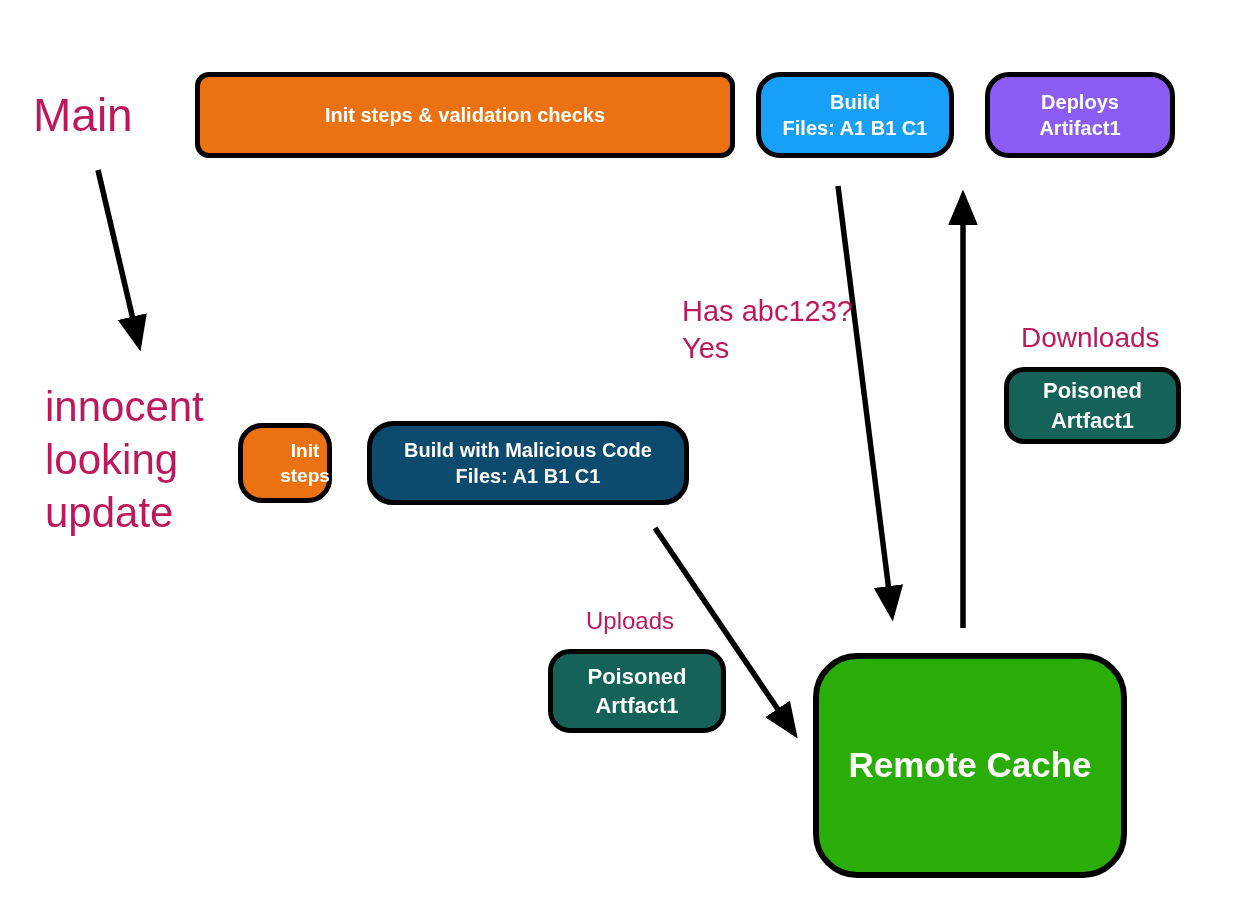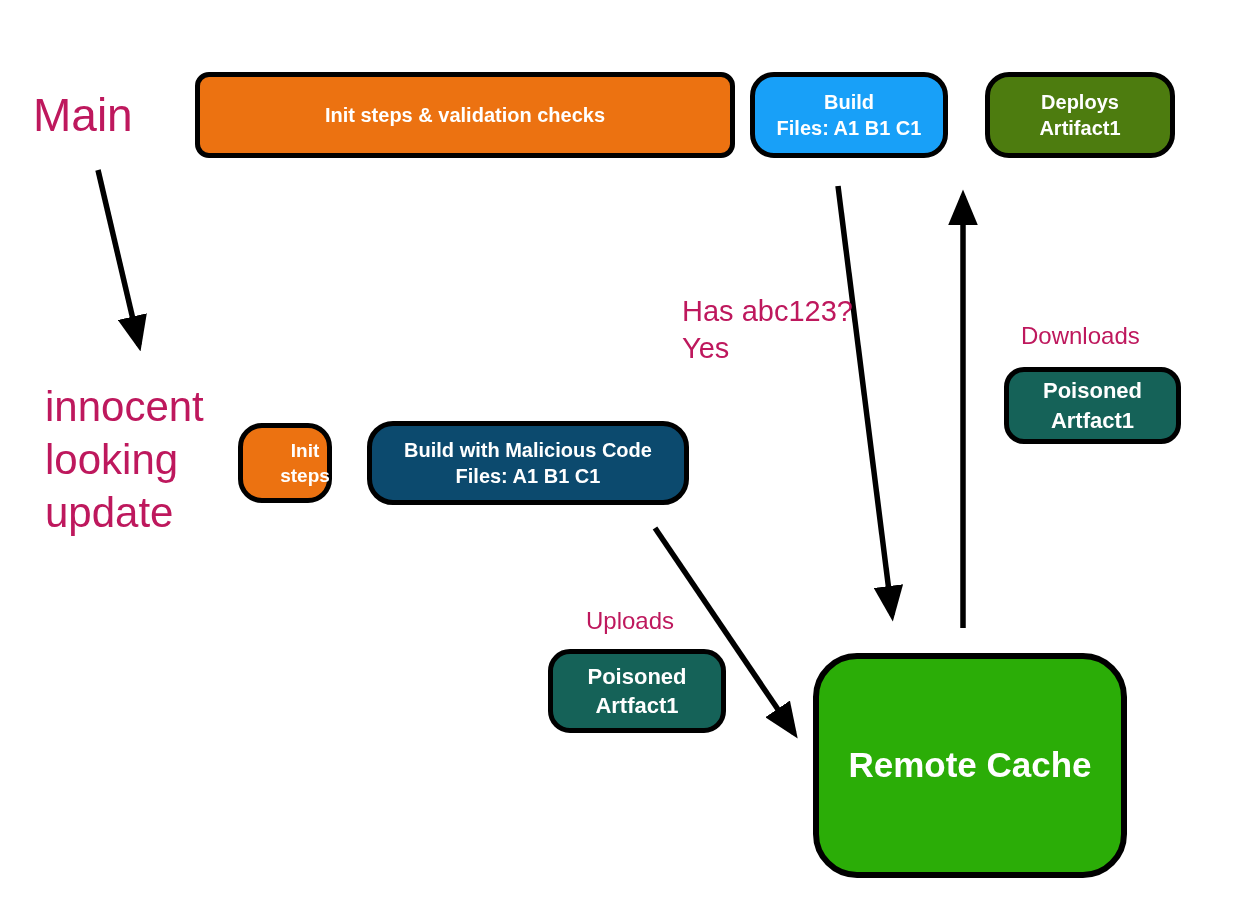--- a/index.html
+++ b/index.html
@@ -39,21 +39,21 @@
   #node-deploys         { left: 985px; top: 72px;  width: 190px; height: 86px; border-radius: 24px; font-size: 20px; }
   #node-init-steps      { left: 238px; top: 423px; width: 94px; height: 80px; border-radius: 24px; font-size: 19px; padding-left: 40px; }
   #node-build-malicious { left: 367px; top: 421px; width: 322px; height: 84px; border-radius: 26px; font-size: 20px; }
   #node-poisoned-download { left: 1004px; top: 367px; width: 177px; height: 77px; border-radius: 20px; font-size: 22px; }
   #node-poisoned-upload   { left: 548px;  top: 649px; width: 178px; height: 84px; border-radius: 22px; font-size: 22px; }
   #node-remote-cache    { left: 813px; top: 653px; width: 314px; height: 225px; border-radius: 44px; font-size: 35px; border-width: 6px; text-align: center; }
   
   #label-main       { left: 33px;   top: 88px;  font-size: 46px; }
   #label-innocent   { left: 45px;   top: 380px; font-size: 42px; line-height: 53px; }
   #label-has-abc123 { left: 682px;  top: 293px; font-size: 29px; line-height: 37px; }
-  #label-downloads  { left: 1021px; top: 322px; font-size: 24px; }
+  #label-downloads  { left: 1021px; top: 322px; font-size: 28px; }
   #label-uploads    { left: 586px;  top: 607px; font-size: 24px; }
 </style>
 </head>
 <body>
 
 <svg id="arrow-layer" viewBox="0 0 1250 908" xmlns="http://www.w3.org/2000/svg">
   <defs>
     <marker id="ah" markerWidth="6.5" markerHeight="5.4" refX="5.3" refY="2.7" orient="auto" markerUnits="strokeWidth">
       <path d="M0,0 L6.5,2.7 L0,5.4 Z" fill="#000"></path>
     </marker>
@@ -68,24 +68,24 @@
 <div class="label" id="label-innocent">innocent
 looking
 update</div>
 <div class="label" id="label-has-abc123">Has abc123?
 Yes</div>
 <div class="label" id="label-downloads">Downloads</div>
 <div class="label" id="label-uploads">Uploads</div>
 
 <div class="node" id="node-init-validation" style="background-color: rgb(236, 114, 17);">Init steps &amp; validation checks</div>
 
-<div class="node" id="node-build" style="background-color: rgb(24, 160, 248);">Build
+<div class="node" id="node-build" style="background-color: rgb(24, 160, 248); margin-left: 6px;">Build
 Files: A1 B1 C1</div>
 
-<div class="node" id="node-deploys" style="background-color: #4d7c0f;">Deploys
+<div class="node" id="node-deploys" style="background-color: #8b5cf6;">Deploys
 Artifact1</div>
 
 <div class="node" id="node-init-steps" style="background-color: rgb(236, 114, 17);">Init steps</div>
 
 <div class="node" id="node-build-malicious" style="background-color: #0c4a6e;">Build with Malicious Code
 Files: A1 B1 C1</div>
 
 <div class="node" id="node-poisoned-download" style="background-color: rgb(21, 98, 88);">Poisoned
 Artfact1</div>
 

